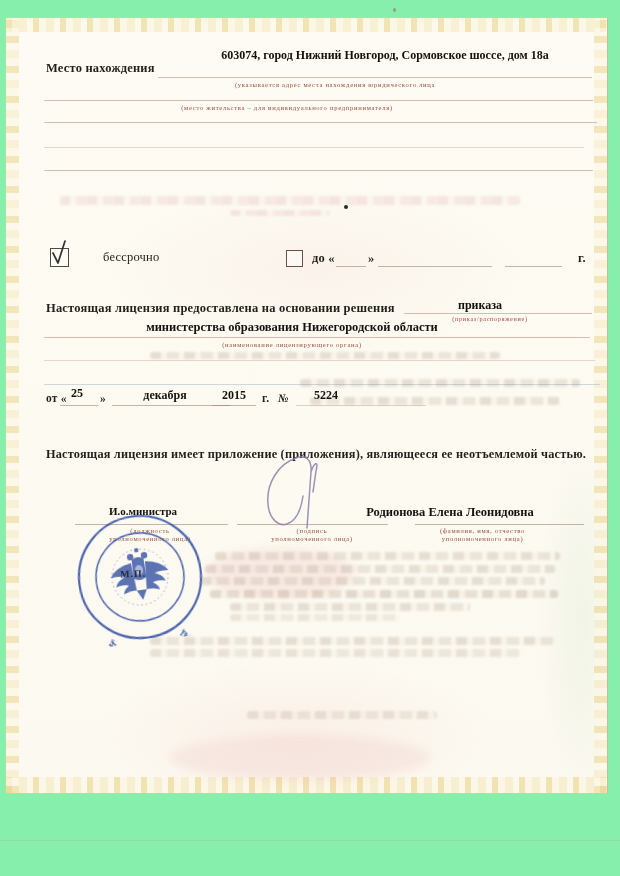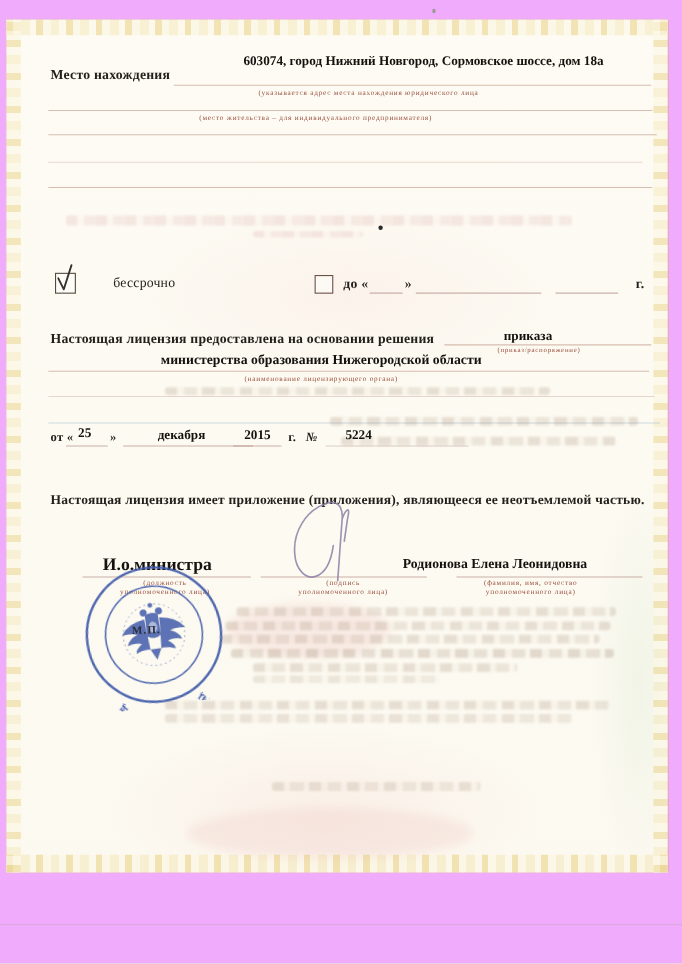--- a/index.html
+++ b/index.html
@@ -1,16 +1,16 @@
 <!DOCTYPE html>
 <html><head>
 <meta charset="utf-8">
 <style>
   html,body{margin:0;padding:0;background:#e9e6df;}
-  #canvas{position:relative;width:620px;height:876px;background:#f0abfc;overflow:hidden;
+  #canvas{position:relative;width:620px;height:876px;background:#86efac;overflow:hidden;
           font-family:"Liberation Serif",serif;}
   .abs{position:absolute;}
   .sheet{left:6px;top:18px;width:601px;height:775px;
          background:
            radial-gradient(ellipse 300px 120px at 310px 250px, rgba(235,175,175,.10), transparent 70%),
            radial-gradient(ellipse 280px 110px at 290px 720px, rgba(235,170,170,.13), transparent 70%),
            radial-gradient(ellipse 60px 260px at 575px 600px, rgba(180,215,180,.16), transparent 70%),
            linear-gradient(#fdfbf3,#fcf9f0);
          box-shadow:0 0 0 1px rgba(225,205,160,.35);}
   .border-h{left:0;width:601px;height:14px;opacity:.75;filter:blur(.4px);
@@ -93,21 +93,21 @@
   <div class="abs rule sign" style="left:112px;top:405px;width:118px;"></div>
   <div class="abs val" style="left:212px;top:388px;width:44px;font-family:Liberation Serif, serif;">2015</div>
   <div class="abs rule sign" style="left:212px;top:405px;width:44px;"></div>
   <div class="abs lbl" style="left:262px;top:392px;font-size:11.5px;">г.</div>
   <div class="abs lbl" style="left:278px;top:392px;font-size:11.5px;font-style:italic;">№</div>
   <div class="abs val" style="left:291px;top:388px;width:70px;">5224</div>
   <div class="abs rule sign" style="left:296px;top:405px;width:130px;opacity:.6;"></div>
 
   <div class="abs lbl" style="left:46px;top:447px;font-weight:700;font-size:12.3px;">Настоящая лицензия имеет приложение (приложения), являющееся ее неотъемлемой частью.</div>
 
-  <div class="abs val" style="left:88px;top:505px;width:110px;font-size:16px;z-index:1;">И.о.министра</div>
+  <div class="abs val" style="left:88px;top:505px;width:110px;font-size:11px;z-index:1;">И.о.министра</div>
   <div class="abs rule sign" style="left:75px;top:524px;width:153px;z-index:1;"></div>
   <div class="abs cap" style="left:90px;top:527px;width:120px;z-index:1;">(должность</div>
   <div class="abs cap" style="left:90px;top:535px;width:120px;z-index:1;">уполномоченного лица)</div>
 
   <div class="abs rule sign" style="left:237px;top:524px;width:151px;"></div>
   <div class="abs cap" style="left:252px;top:527px;width:120px;">(подпись</div>
   <div class="abs cap" style="left:252px;top:535px;width:120px;">уполномоченного лица)</div>
 
   <div class="abs val" style="left:345px;top:505px;width:210px;font-size:12.5px;">Родионова Елена Леонидовна</div>
   <div class="abs rule sign" style="left:415px;top:524px;width:169px;"></div>

